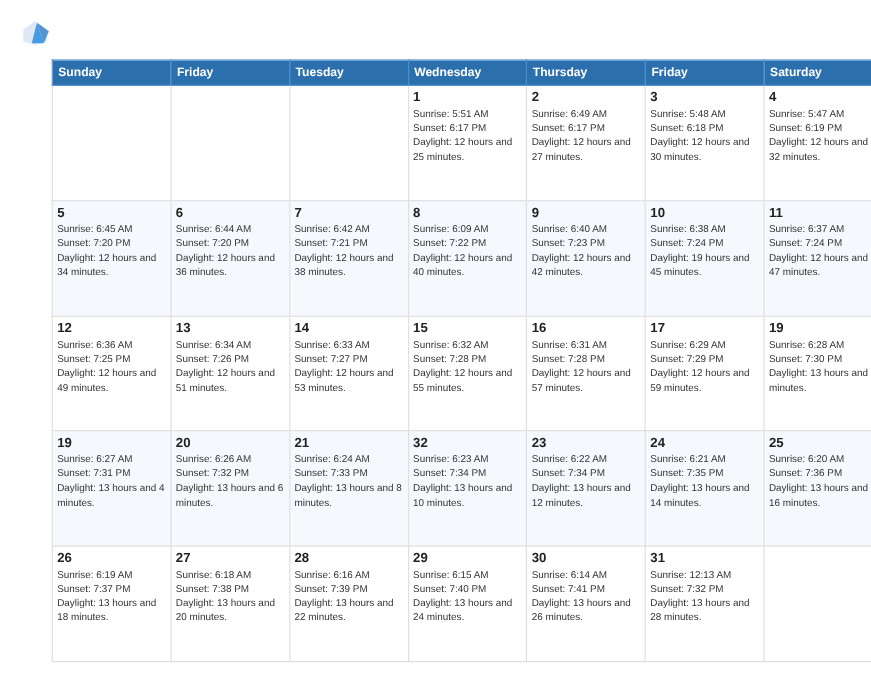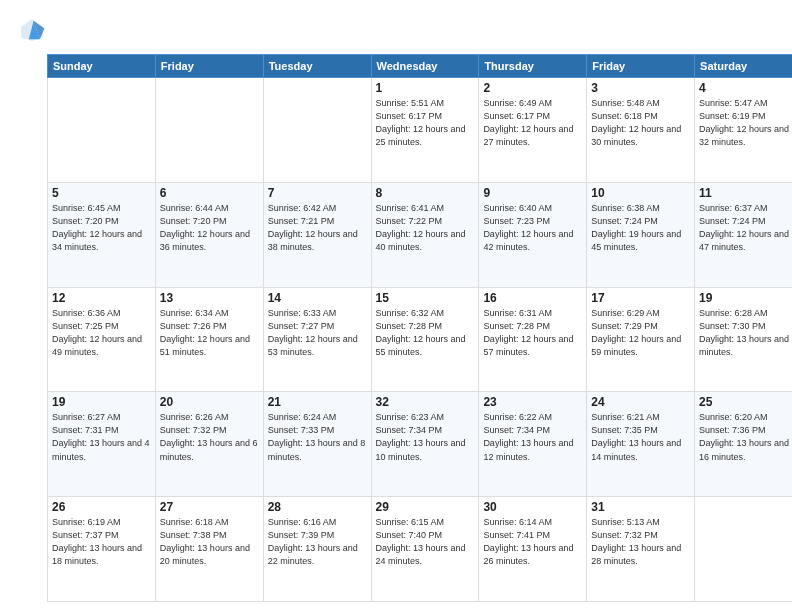--- a/index.html
+++ b/index.html
@@ -191,21 +191,21 @@
         <span class="day-number">7</span>
         <div class="day-info">
           <span>Sunrise: 6:42 AM</span><br>
           <span>Sunset: 7:21 PM</span><br>
           <span>Daylight: 12 hours and 38 minutes.</span>
         </div>
       </td>
           <td>
         <span class="day-number">8</span>
         <div class="day-info">
-          <span>Sunrise: 6:41 AM</span><br>
+          <span>Sunrise: 6:09 AM</span><br>
           <span>Sunset: 7:22 PM</span><br>
           <span>Daylight: 12 hours and 40 minutes.</span>
         </div>
       </td>
           <td>
         <span class="day-number">9</span>
         <div class="day-info">
           <span>Sunrise: 6:40 AM</span><br>
           <span>Sunset: 7:23 PM</span><br>
           <span>Daylight: 12 hours and 42 minutes.</span>
@@ -381,21 +381,21 @@
         <span class="day-number">30</span>
         <div class="day-info">
           <span>Sunrise: 6:14 AM</span><br>
           <span>Sunset: 7:41 PM</span><br>
           <span>Daylight: 13 hours and 26 minutes.</span>
         </div>
       </td>
           <td>
         <span class="day-number">31</span>
         <div class="day-info">
-          <span>Sunrise: 5:13 AM</span><br>
+          <span>Sunrise: 12:13 AM</span><br>
           <span>Sunset: 7:32 PM</span><br>
           <span>Daylight: 13 hours and 28 minutes.</span>
         </div>
       </td>
           <td class="empty-cell"></td>
         </tr>
       </tbody>
   </table>
 </div>
 

